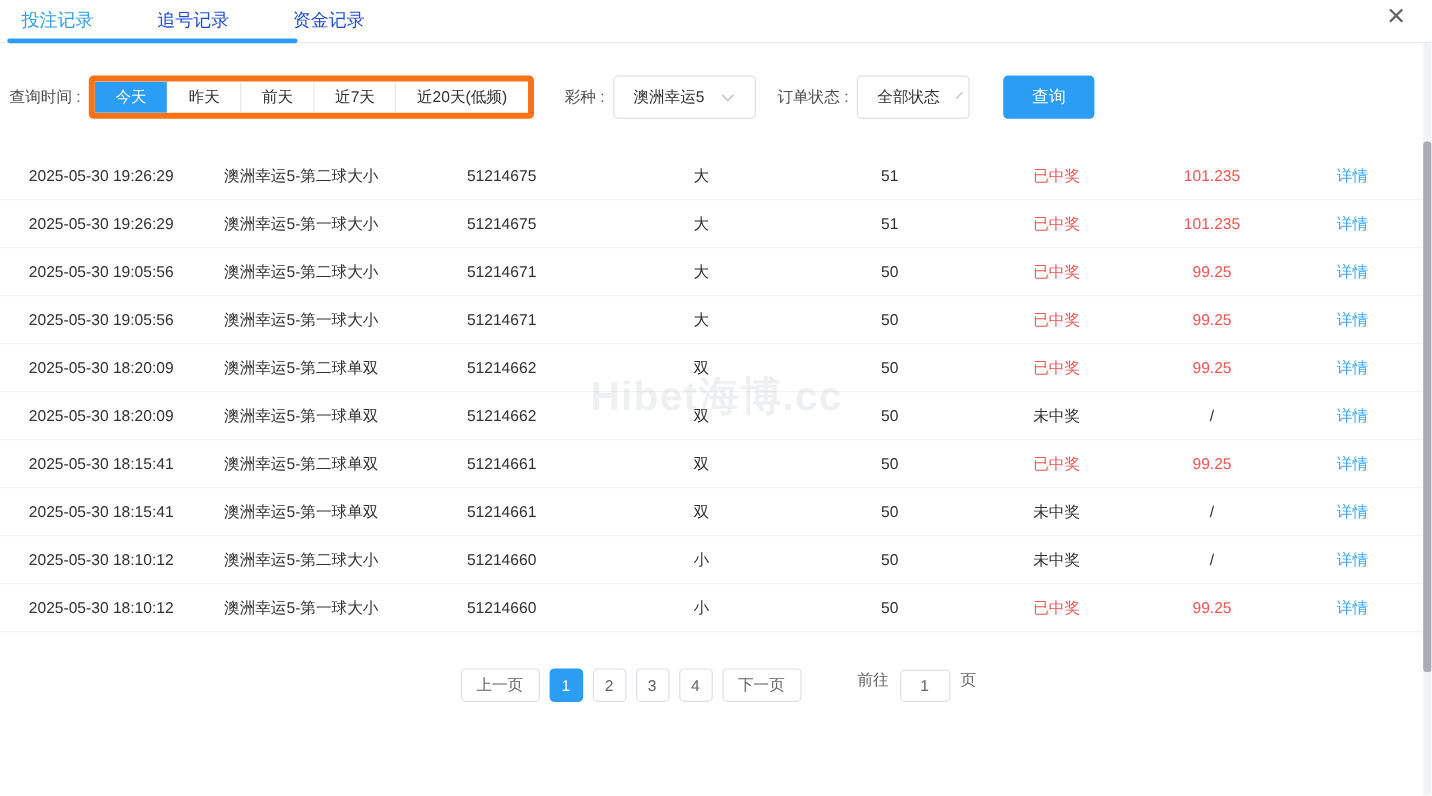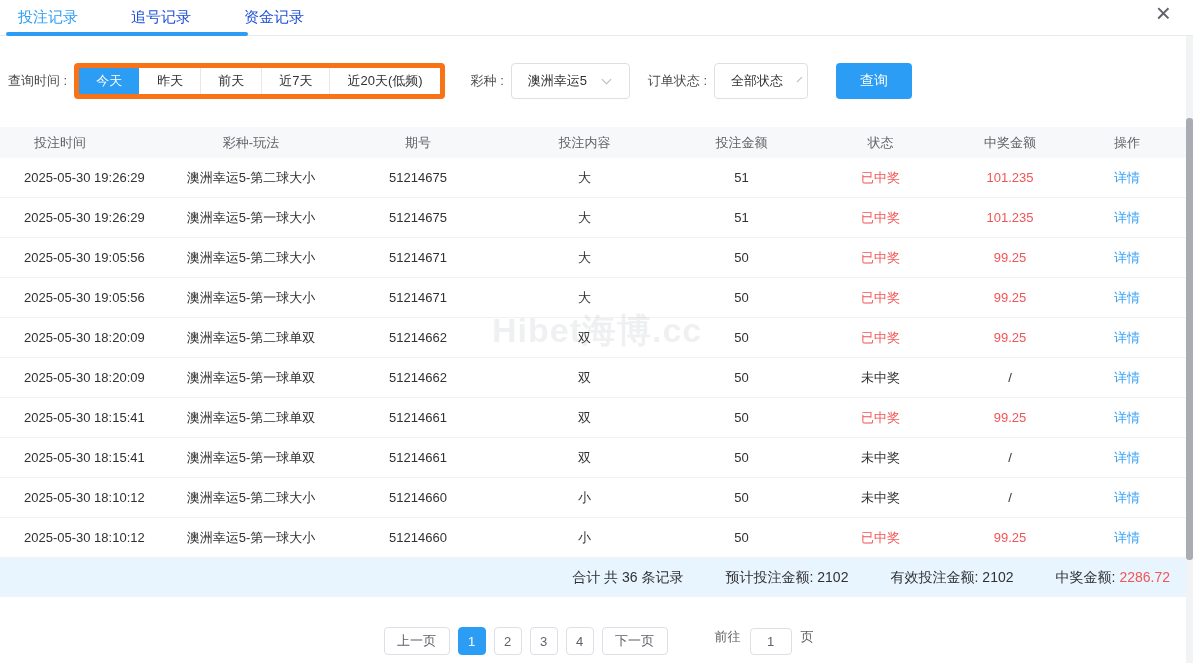--- a/index.html
+++ b/index.html
@@ -105,30 +105,20 @@
   </div>
   <span class="flabel ml18">订单状态 :</span>
   <div class="select sel-status">
     <span class="val">全部状态</span>
     <span class="caret"></span>
   </div>
   <button class="btn-primary">查询</button>
 </div>
 
 <div class="table">
-  <div class="thead">
-      <div class="th c-left" style="width: 167px;">投注时间</div>
-      <div class="th" style="width: 168px;">彩种-玩法</div>
-      <div class="th" style="width: 166px;">期号</div>
-      <div class="th" style="width: 167px;">投注内容</div>
-      <div class="th" style="width: 147px;">投注金额</div>
-      <div class="th" style="width: 131px;">状态</div>
-      <div class="th" style="width: 128px;">中奖金额</div>
-      <div class="th" style="width: 106px;">操作</div>
-    </div>
   <div class="tbody">
       <div class="tr">
         <div class="td c-left" style="width: 167px;">2025-05-30 19:26:29</div>
         <div class="td" style="width: 168px;">澳洲幸运5-第二球大小</div>
         <div class="td" style="width: 166px;">51214675</div>
         <div class="td" style="width: 167px;">大</div>
         <div class="td" style="width: 147px;">51</div>
         <div class="td red" style="width: 131px;">已中奖</div>
         <div class="td red" style="width: 128px;">101.235</div>
         <div class="td link" style="width: 106px;">详情</div>
@@ -217,32 +207,20 @@
         <div class="td c-left" style="width: 167px;">2025-05-30 18:10:12</div>
         <div class="td" style="width: 168px;">澳洲幸运5-第一球大小</div>
         <div class="td" style="width: 166px;">51214660</div>
         <div class="td" style="width: 167px;">小</div>
         <div class="td" style="width: 147px;">50</div>
         <div class="td red" style="width: 131px;">已中奖</div>
         <div class="td red" style="width: 128px;">99.25</div>
         <div class="td link" style="width: 106px;">详情</div>
       </div>
     </div>
-  <div class="summary">
-    <span>合计 共 36 条记录</span>
-    <span>
-      <span>预计投注金额:</span><span class="v">2102</span>
-    </span>
-    <span>
-      <span>有效投注金额:</span><span class="v">2102</span>
-    </span>
-    <span>
-      <span>中奖金额:</span><span class="v red">2286.72</span>
-    </span>
-  </div>
 </div>
 
 <div class="pagination">
   <button class="pg-btn pg-nav">上一页</button>
   <span style="display:flex;">
       <button class="pg-btn page-btn active">1</button>
       <button class="pg-btn page-btn">2</button>
       <button class="pg-btn page-btn">3</button>
       <button class="pg-btn page-btn">4</button>
     </span>

